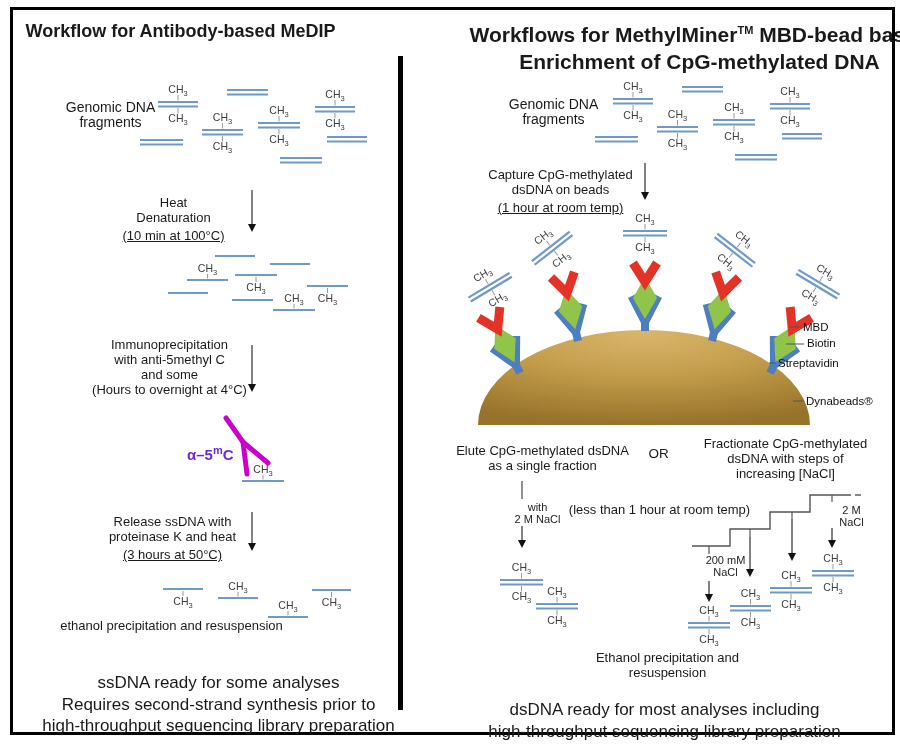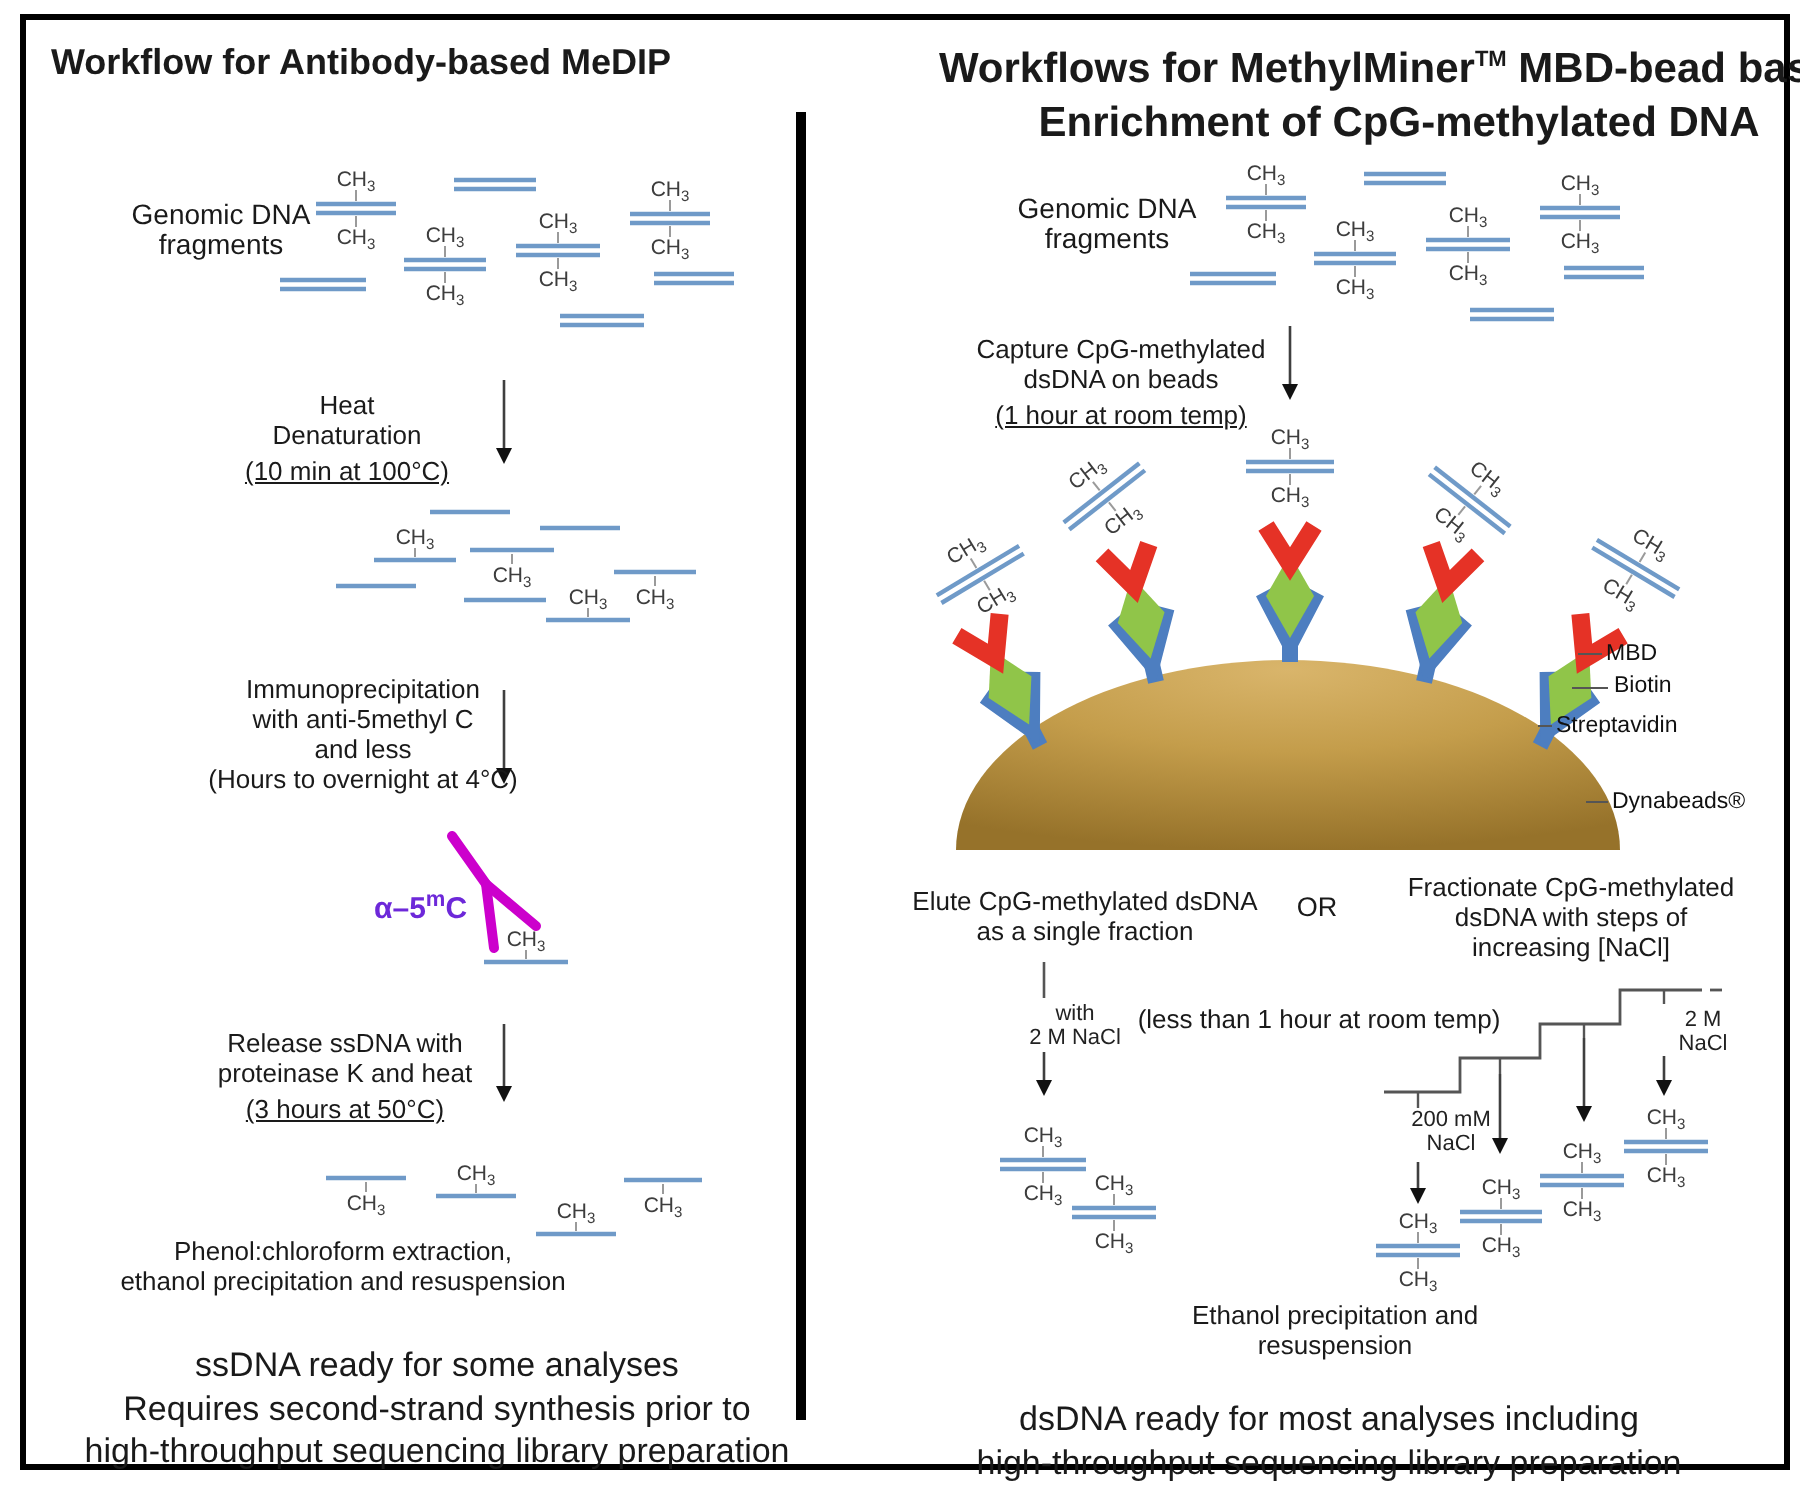--- a/index.html
+++ b/index.html
@@ -385,39 +385,38 @@
     <div>Genomic DNA</div>
     <div>fragments</div>
   </div>
 
   <div class="t cx step" style="left:158px;top:195px">
     <div>Heat</div>
     <div>Denaturation</div>
     <div class="gap">(10 min at 100°C)</div>
   </div>
 
-  <div class="t cx step" style="left:166px;top:337px">
+  <div class="t cx step" style="left:154px;top:337px">
     <div>Immunoprecipitation</div>
     <div>with anti-5methyl C</div>
-    <div>and less</div>
+    <div>and some</div>
     <div>(Hours to overnight at 4°C)</div>
   </div>
 
   <div class="t ab" style="left: 187px; top: 444px; color: #6d28d9;" id="ab-label">
     <span>α–5</span><sup>m</sup><span>C</span>
   </div>
 
   <div class="t cx step" style="left:157px;top:514px">
     <div>Release ssDNA with</div>
     <div>proteinase K and heat</div>
     <div class="gap">(3 hours at 50°C)</div>
   </div>
 
   <div class="t cx step" style="left:156px;top:618px;line-height:15px">
-    <div>Phenol:chloroform extraction,</div>
     <div>ethanol precipitation and resuspension</div>
   </div>
 
   <div class="t cx sum" style="left:203px;top:672px">
     <div>ssDNA ready for some analyses</div>
     <div>Requires second-strand synthesis prior to</div>
     <div>high-throughput sequencing library preparation</div>
   </div>
 
   <div class="t cx title-big" style="left:684px;top:17px">

